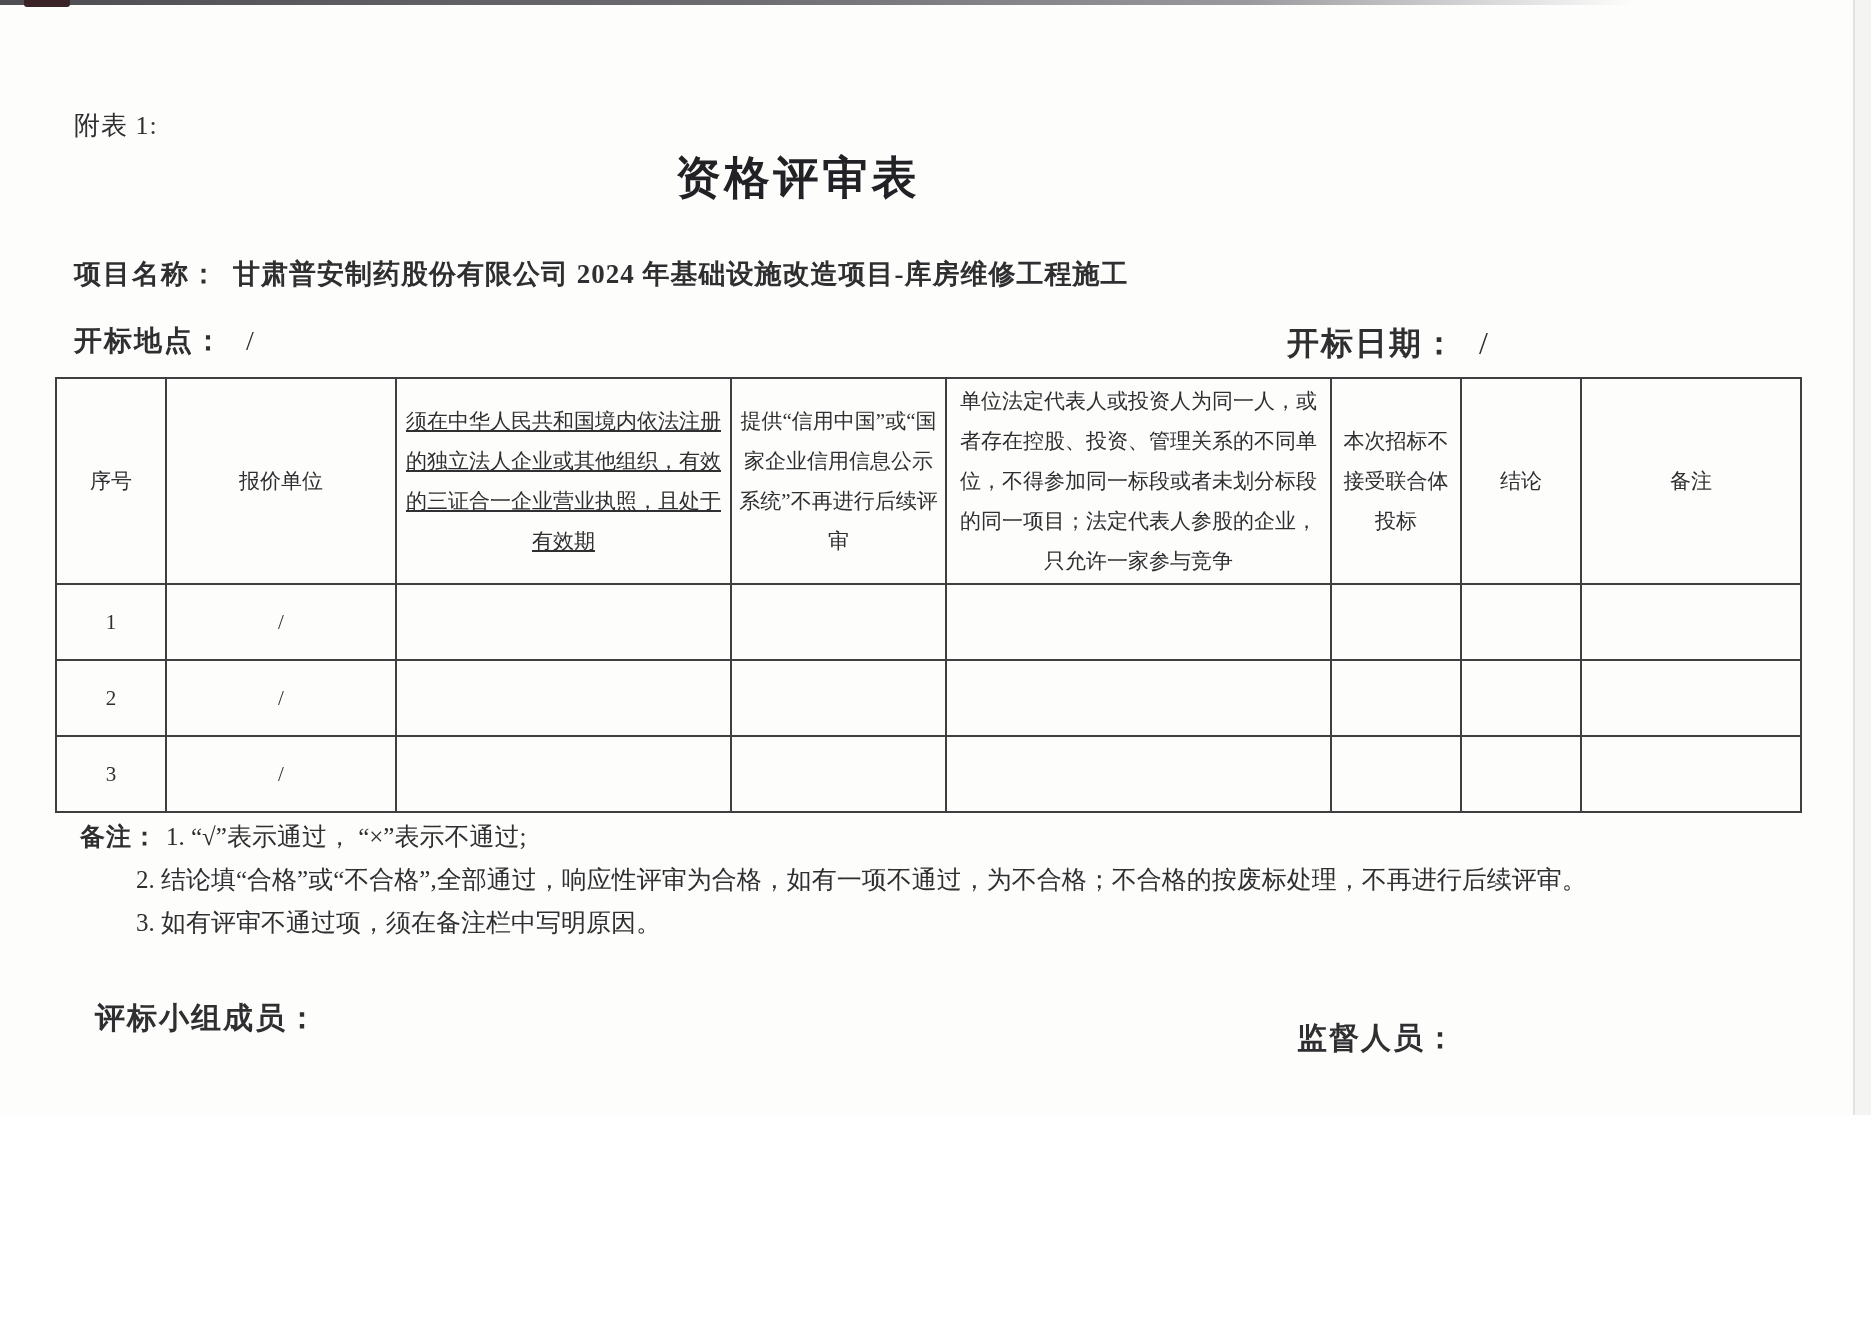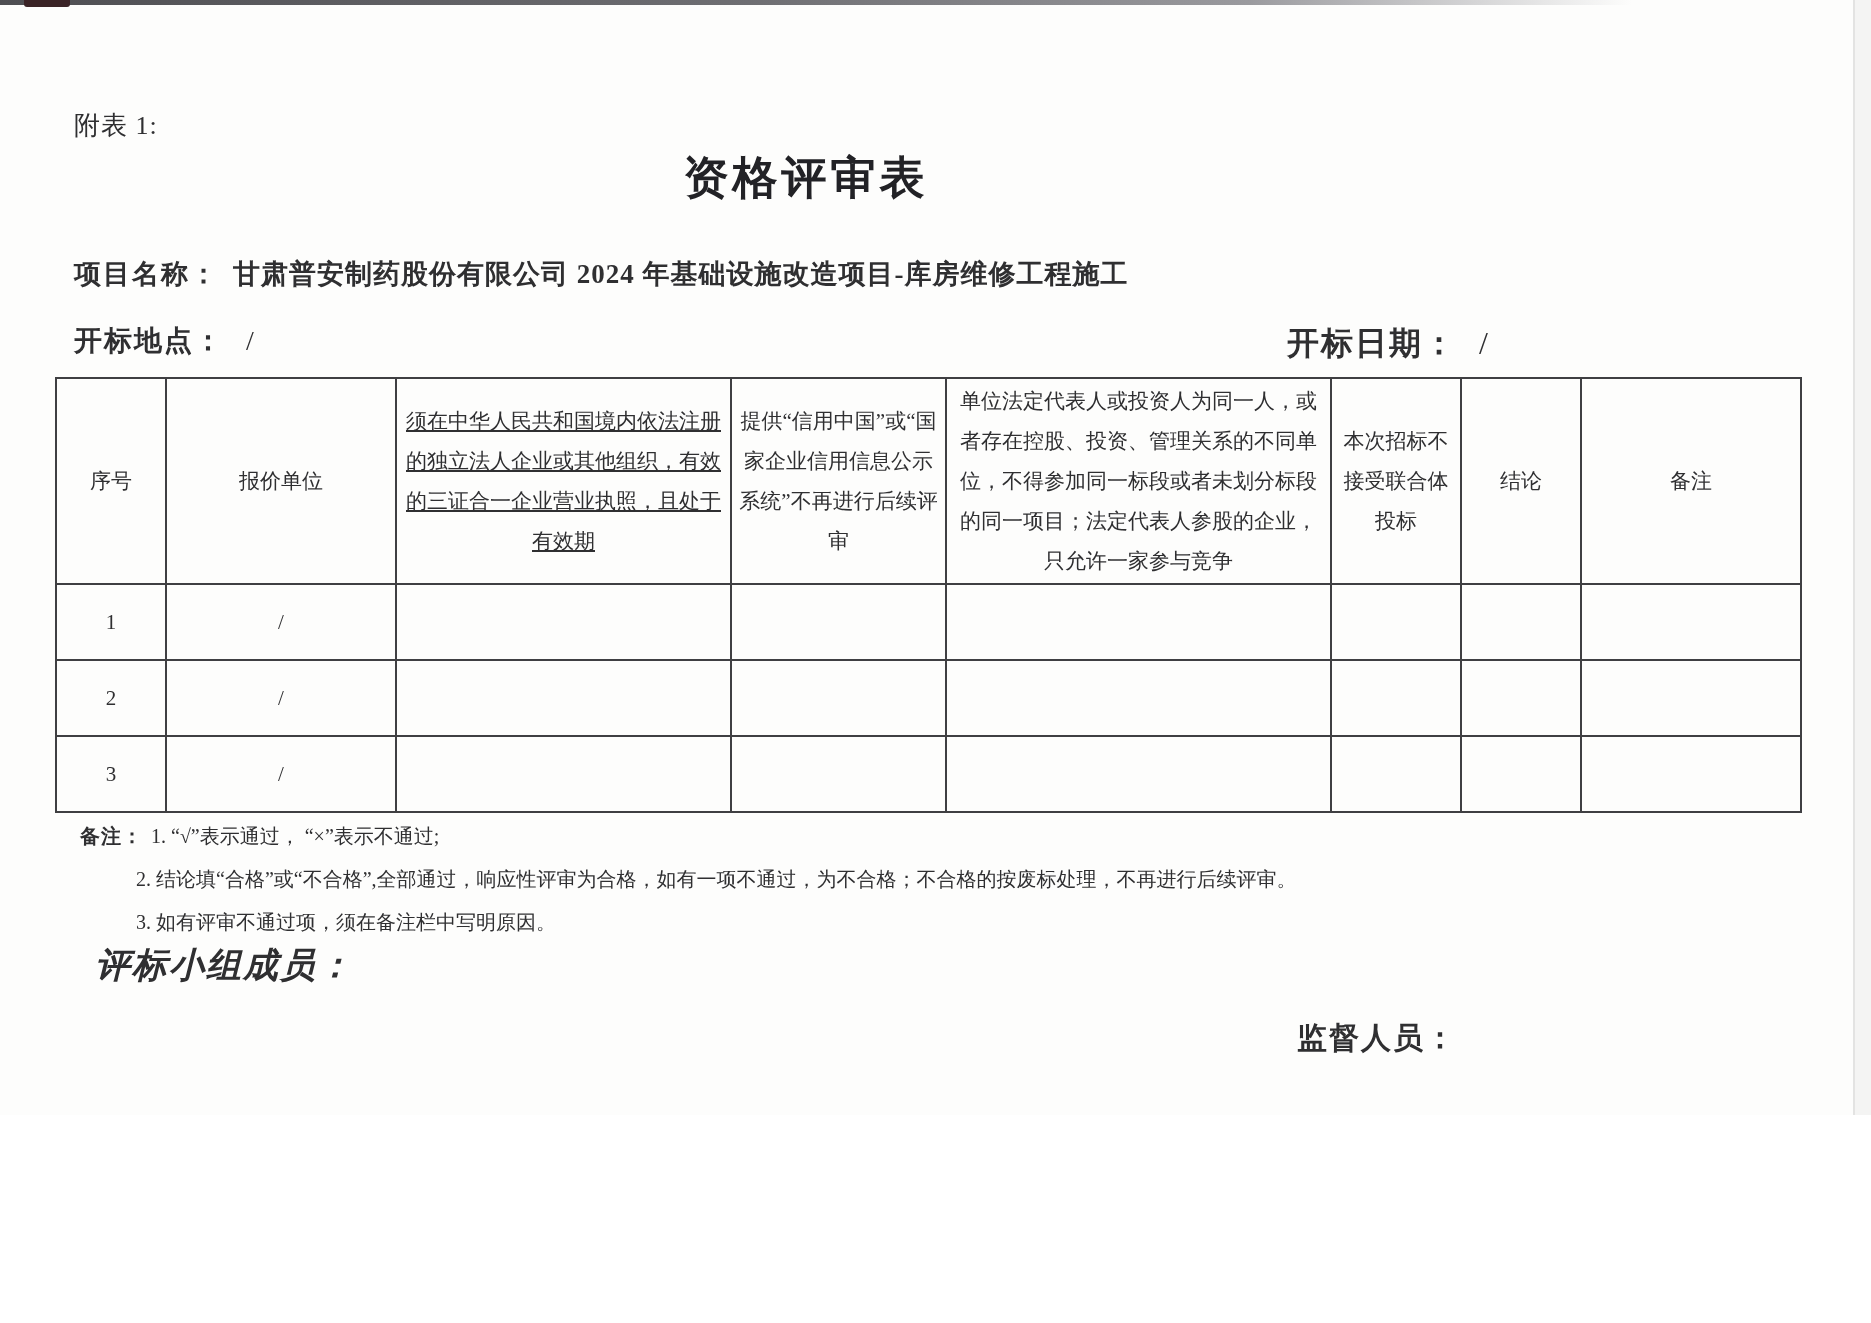--- a/index.html
+++ b/index.html
@@ -34,21 +34,21 @@
   .frag-b-1{top:1307px;left:1088px;width:42px;height:7px;transform:rotate(-8deg);border-radius:3px;}
   .frag-b-2{top:1315px;left:1084px;width:50px;height:8px;transform:rotate(4deg);border-radius:3px;}
   .frag-c-1{top:1300px;left:1155px;width:46px;height:8px;transform:rotate(14deg);border-radius:2px;}
   .frag-c-2{top:1303px;left:1153px;width:48px;height:8px;transform:rotate(-16deg);border-radius:2px;}
   .frag-c-3{top:1312px;left:1158px;width:46px;height:9px;border-radius:2px;}
   .frag-c-4{top:1298px;left:1196px;width:9px;height:24px;border-radius:2px;}
 
   
   .appendix{position:absolute;top:108px;left:74px;font-size:26px;letter-spacing:1px;}
   .doc-title{
-    position:absolute;top:148px;left:16px;width:1580px;text-align:center;
+    position:absolute;top:148px;left:8px;width:1580px;text-align:center;
     font-size:45px;font-weight:bold;letter-spacing:4px;color:#222226;
   }
   .project-line{position:absolute;top:256px;left:74px;font-size:27px;white-space:nowrap;}
   .project-line .lbl{font-weight:bold;letter-spacing:2px;}
   .project-line .val{margin-left:14px;letter-spacing:1px;font-weight:bold;}
   .open-place{position:absolute;top:322px;left:74px;font-size:28px;}
   .open-date{position:absolute;top:322px;left:1287px;font-size:32px;}
   .open-place .lbl,.open-date .lbl{font-weight:bold;letter-spacing:2px;}
   .open-place .val,.open-date .val{margin-left:22px;}
 
@@ -65,26 +65,26 @@
   }
   table.qual th{font-size:21px;line-height:40px;}
   th.pad-wide{padding:2px 18px;text-decoration:underline;}
   th.pad-mid{padding:2px 10px;}
   th.pad-narrow{padding:2px 24px;line-height:42px;}
   table.qual thead tr{height:205px;}
   table.qual tbody tr{height:76px;}
   table.qual td{font-size:21px;}
 
   
-  .notes{position:absolute;top:815px;left:80px;font-size:20px;line-height:43px;}
+  .notes{position:absolute;top:815px;left:80px;font-size:25px;line-height:43px;}
   .notes .row1 .lbl{font-weight:bold;letter-spacing:1px;margin-right:8px;}
   .notes .row2,.notes .row3{margin-left:56px;}
 
   
-  .committee{position:absolute;top:942px;left:95px;font-size:35px;font-weight:bold;letter-spacing:2px;font-style:italic;}
+  .committee{position:absolute;top:998px;left:95px;font-size:30px;font-weight:bold;letter-spacing:2px;}
   .supervisor{position:absolutE;top:974px;left:1297px;font-size:30px;font-weight:bold;letter-spacing:2px;margin-top:44px;}
   .supervisor{position:absolute;}
   .page-number{position:absolute;top:1192px;left:905px;width:50px;text-align:center;font-size:21px;color:#5c5c60;font-family:"Liberation Sans","DejaVu Sans",sans-serif;}
 </style>
 </head>
 <body>
 
 <div class="page">
 
   <div class="top-edge-line"></div>

